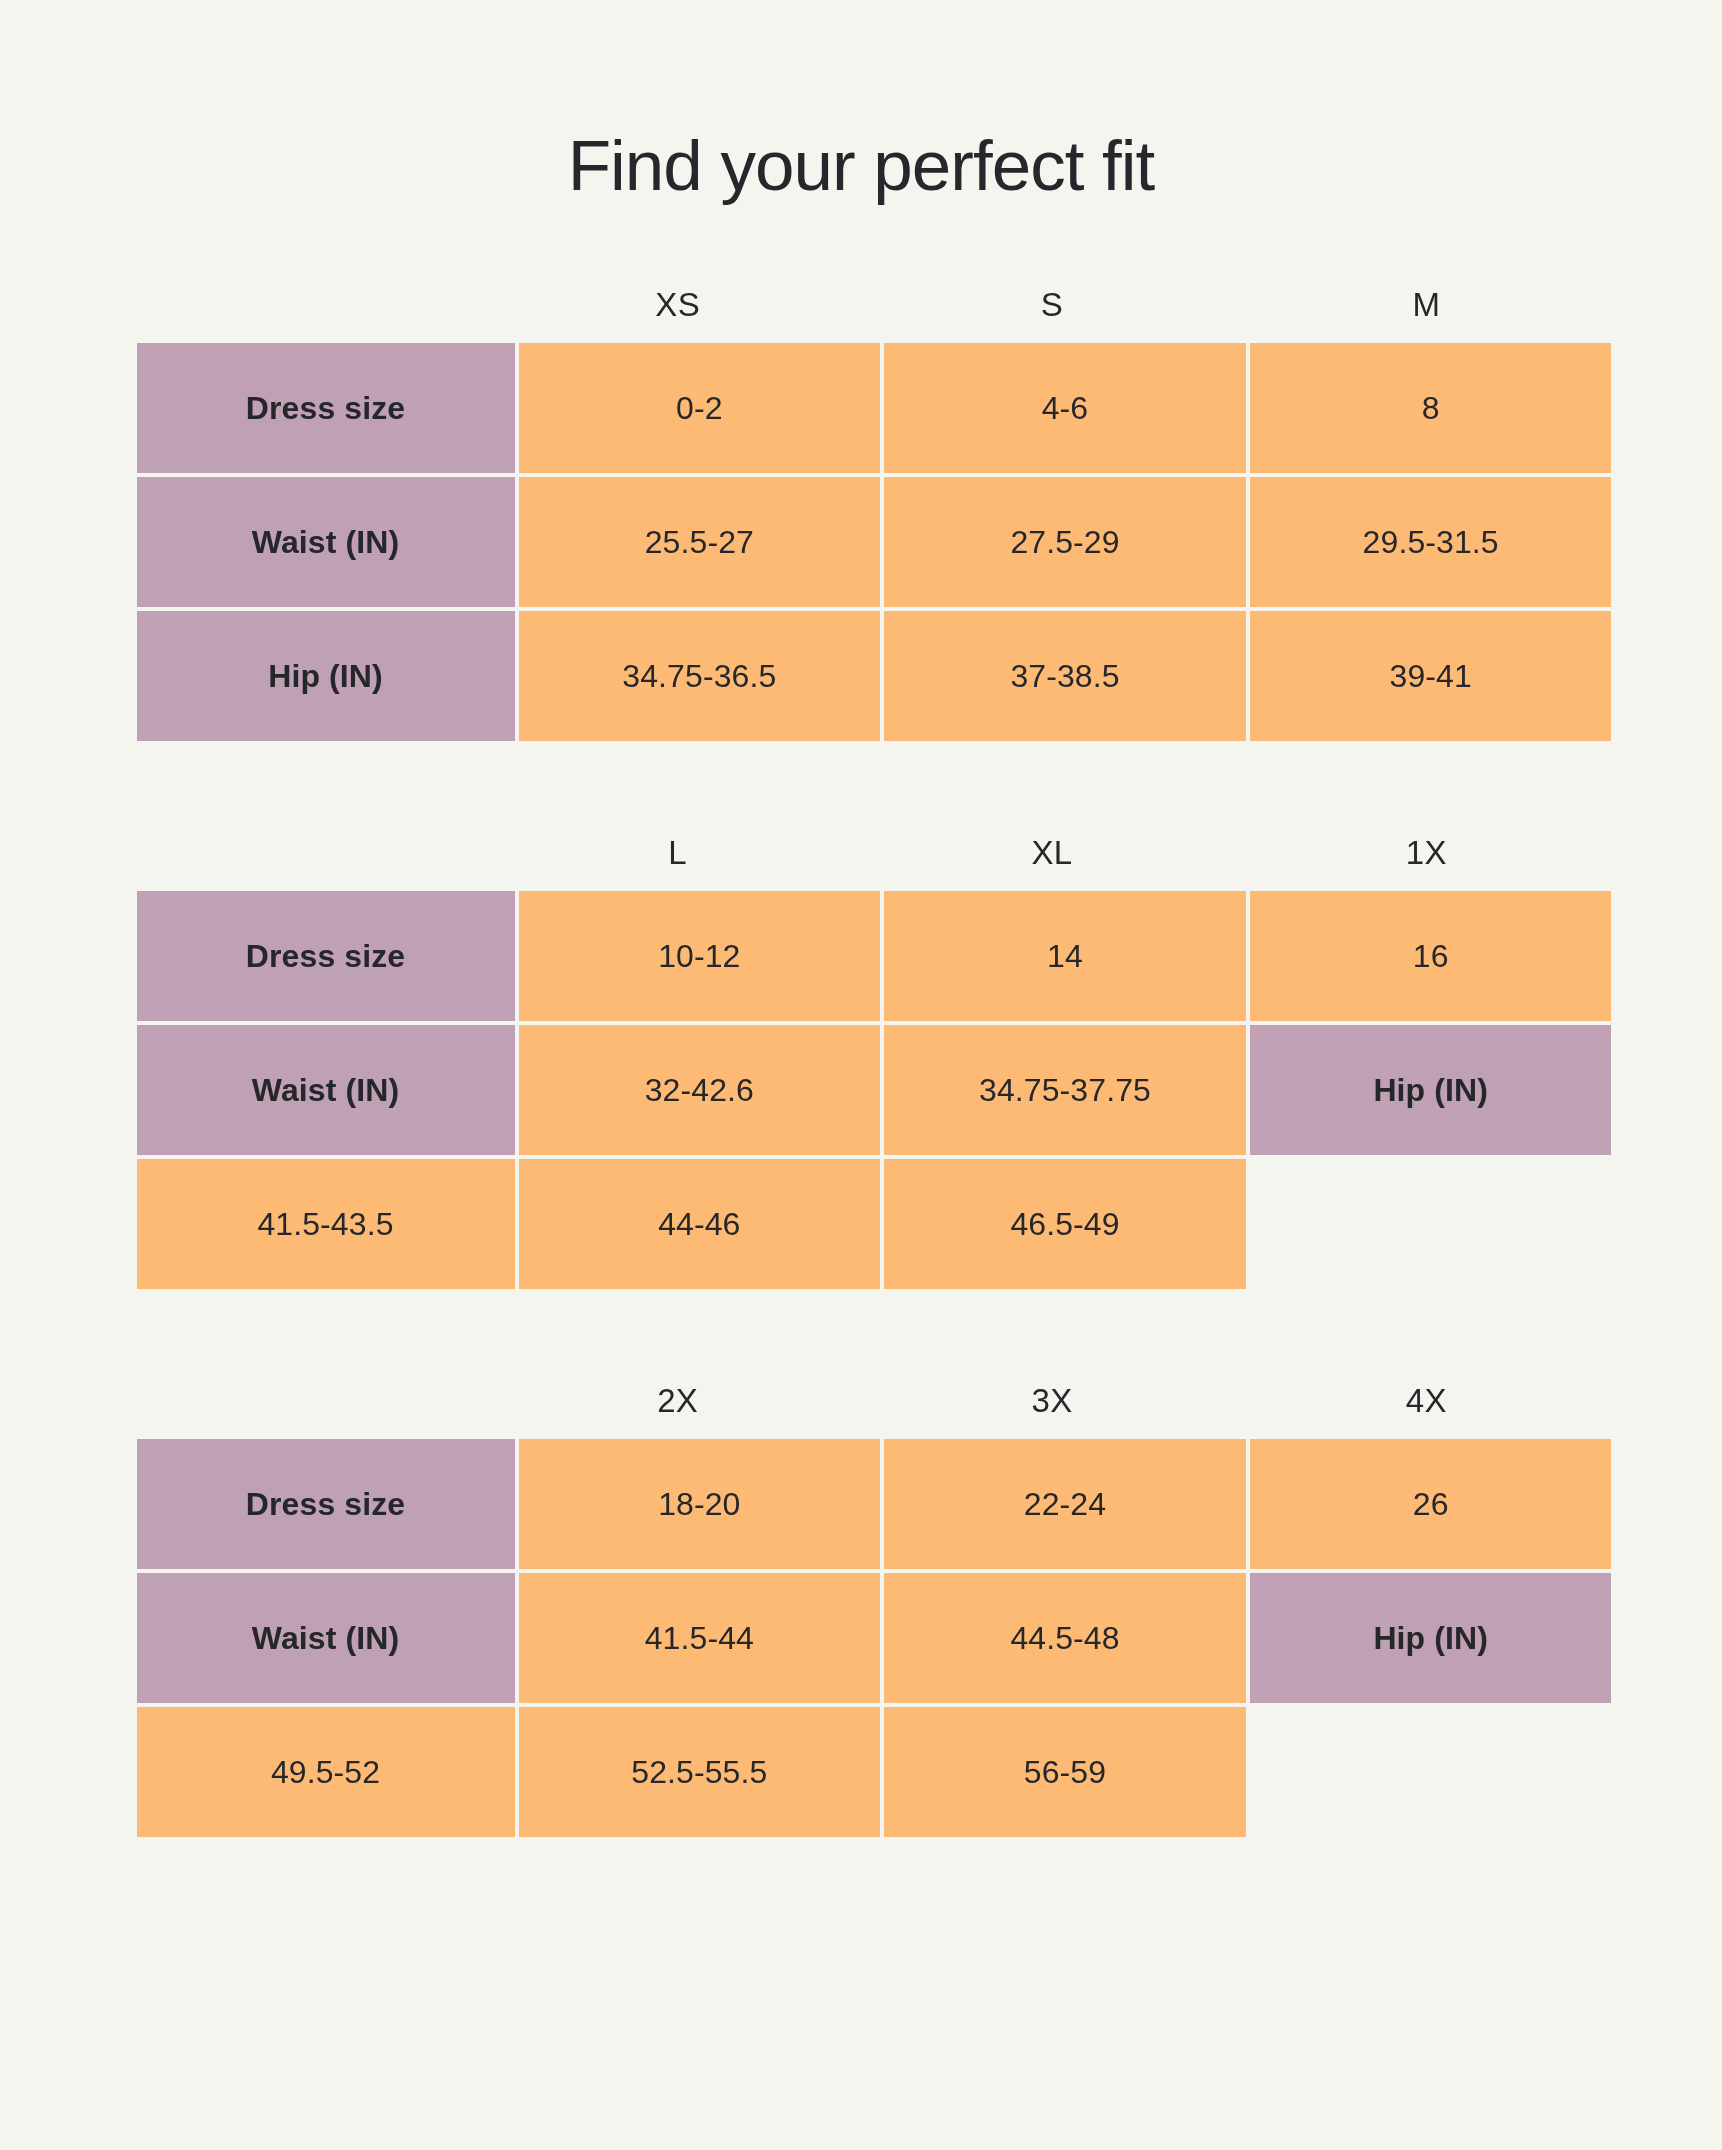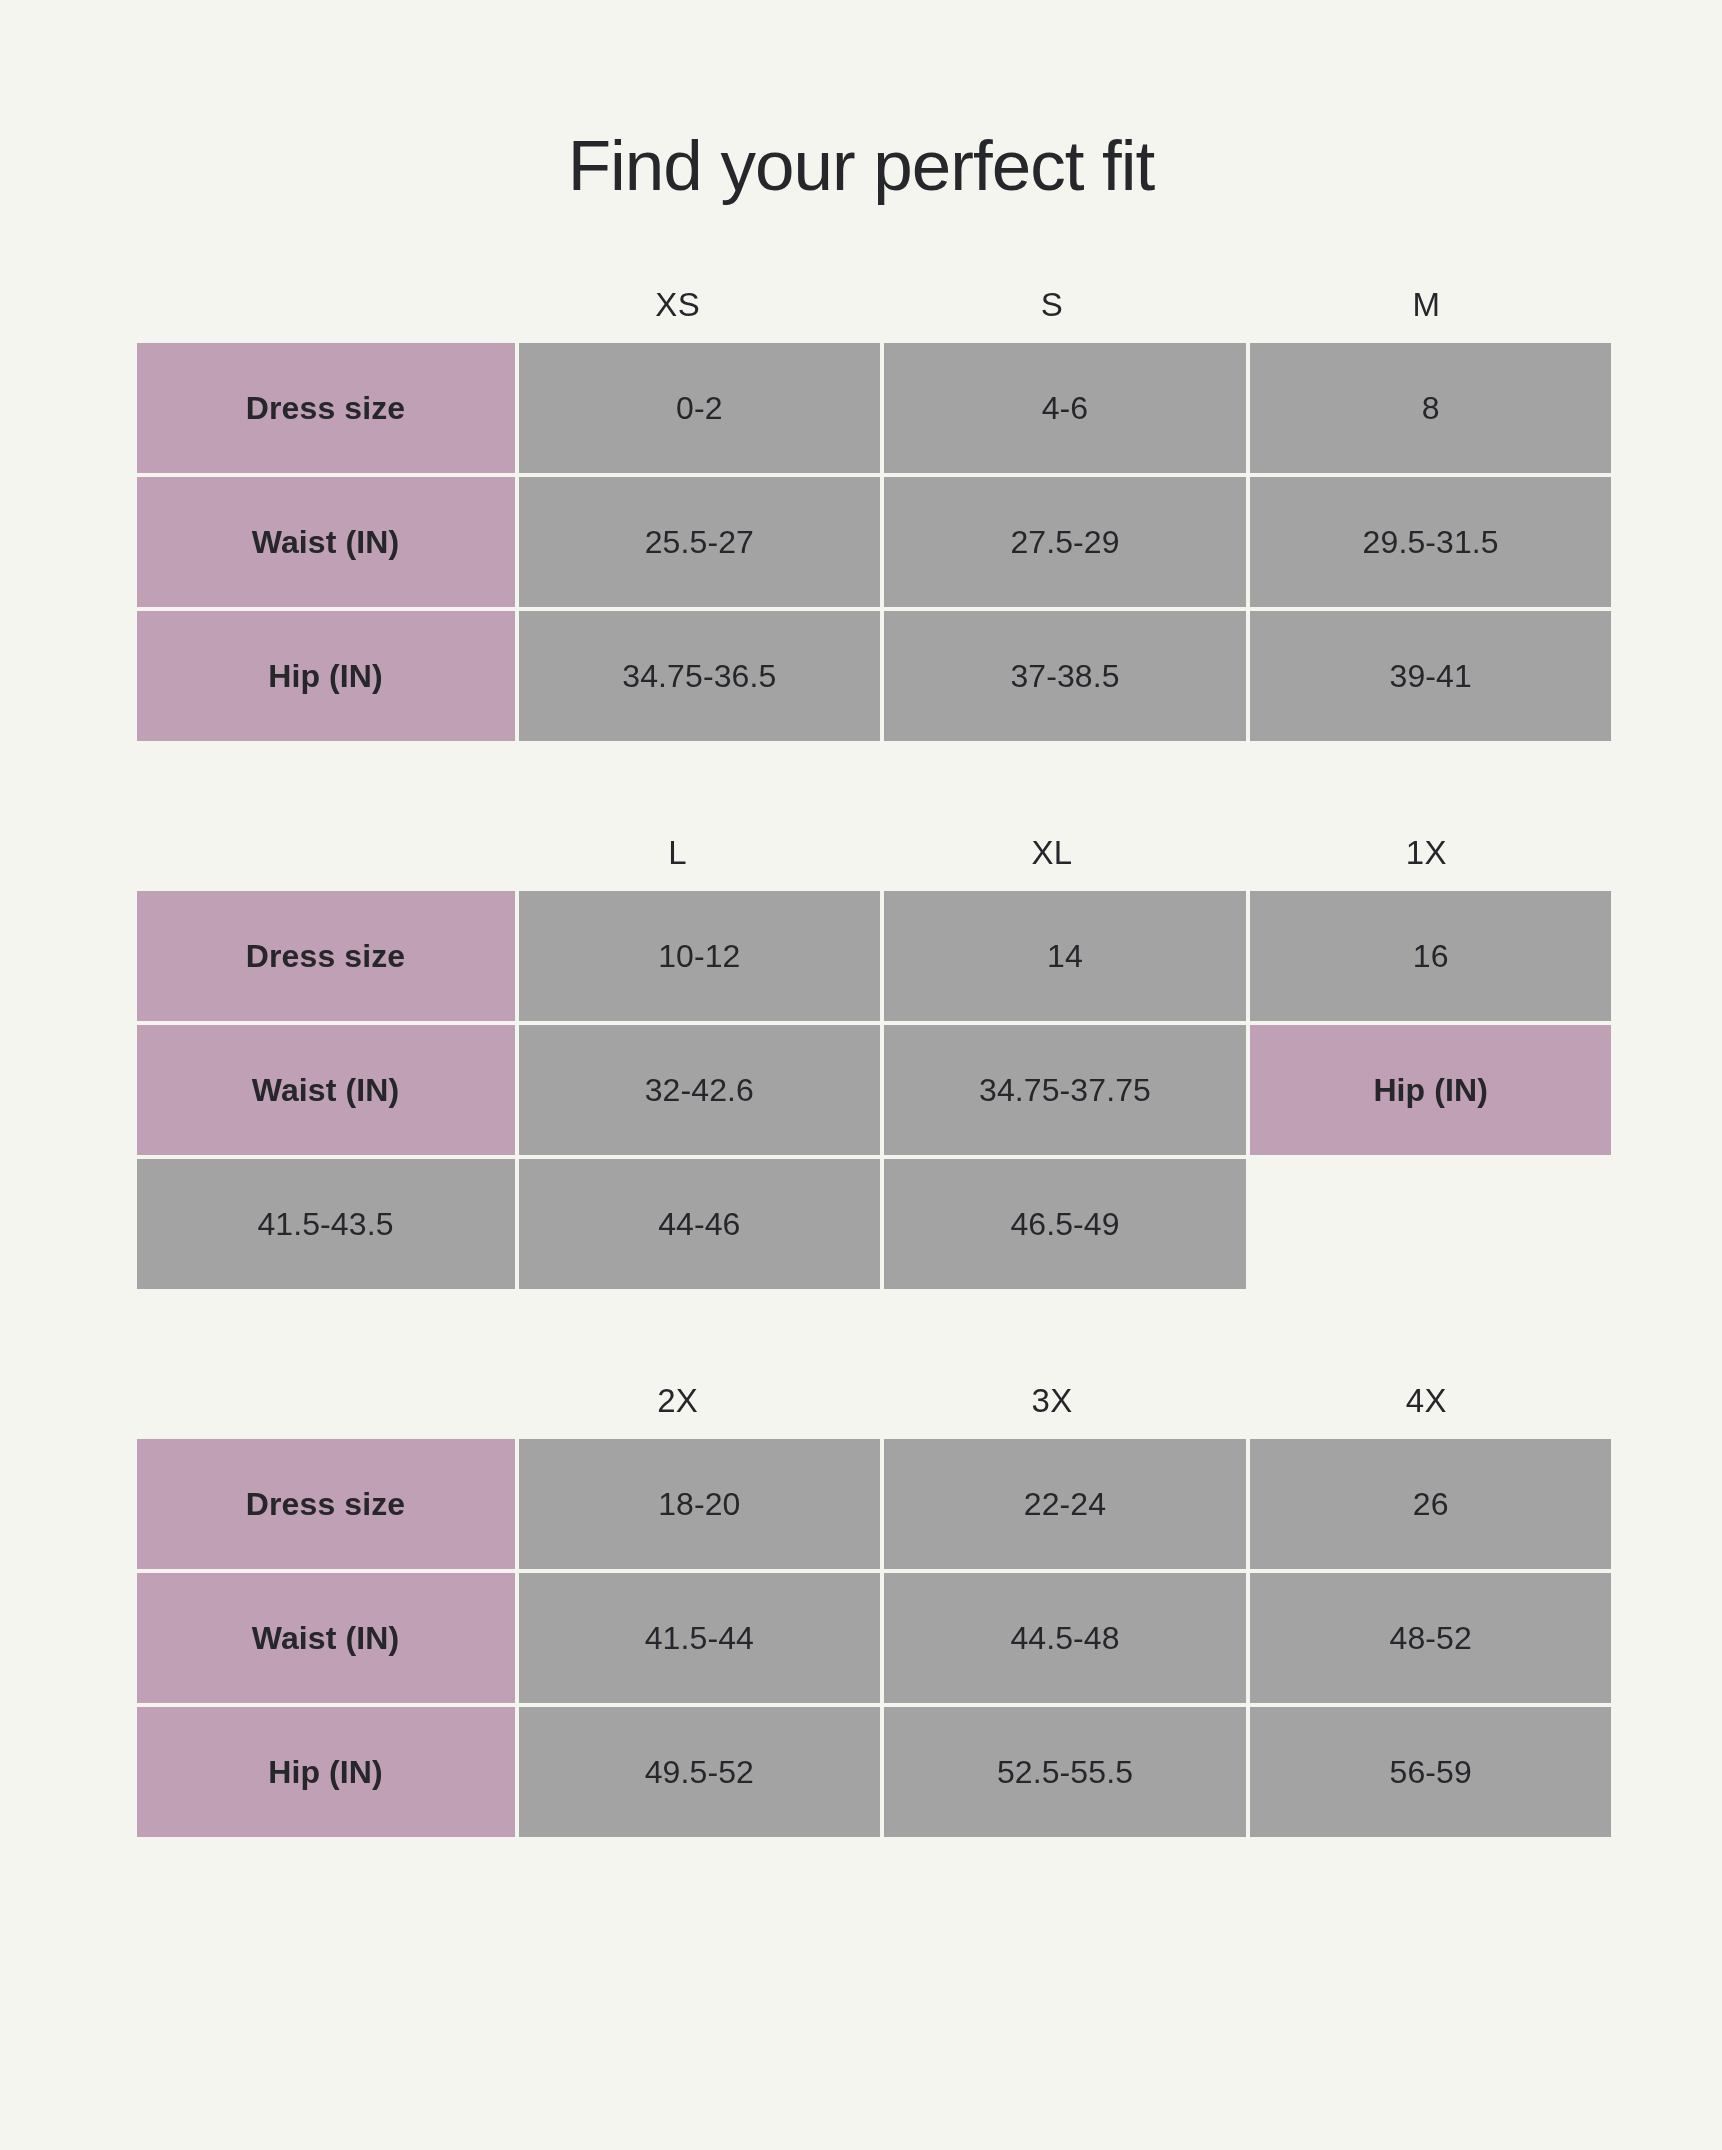--- a/index.html
+++ b/index.html
@@ -84,21 +84,21 @@
     color: #25272b;
   }
 
   .cell-label {
     background: #c0a0b4;
     font-weight: 700;
     letter-spacing: 0.1px;
   }
 
   .cell-value {
-    background: #a3a3a3;
+    background: #fdba74;
     font-weight: 400;
     letter-spacing: 0.1px;
   }
 </style>
 </head>
 <body>
 
 <div class="page">
 
   <h1 class="page-title">Find your perfect fit</h1>
@@ -163,21 +163,20 @@
       </div>
       <div class="size-table">
         <div class="cell cell-label">Dress size</div>
         <div class="cell cell-value">18-20</div>
         <div class="cell cell-value">22-24</div>
         <div class="cell cell-value">26</div>
 
         <div class="cell cell-label">Waist (IN)</div>
         <div class="cell cell-value">41.5-44</div>
         <div class="cell cell-value">44.5-48</div>
-        <div class="cell cell-value">48-52</div>
 
         <div class="cell cell-label">Hip (IN)</div>
         <div class="cell cell-value">49.5-52</div>
         <div class="cell cell-value">52.5-55.5</div>
         <div class="cell cell-value">56-59</div>
       </div>
     </section>
 
   </div>
 </div>

